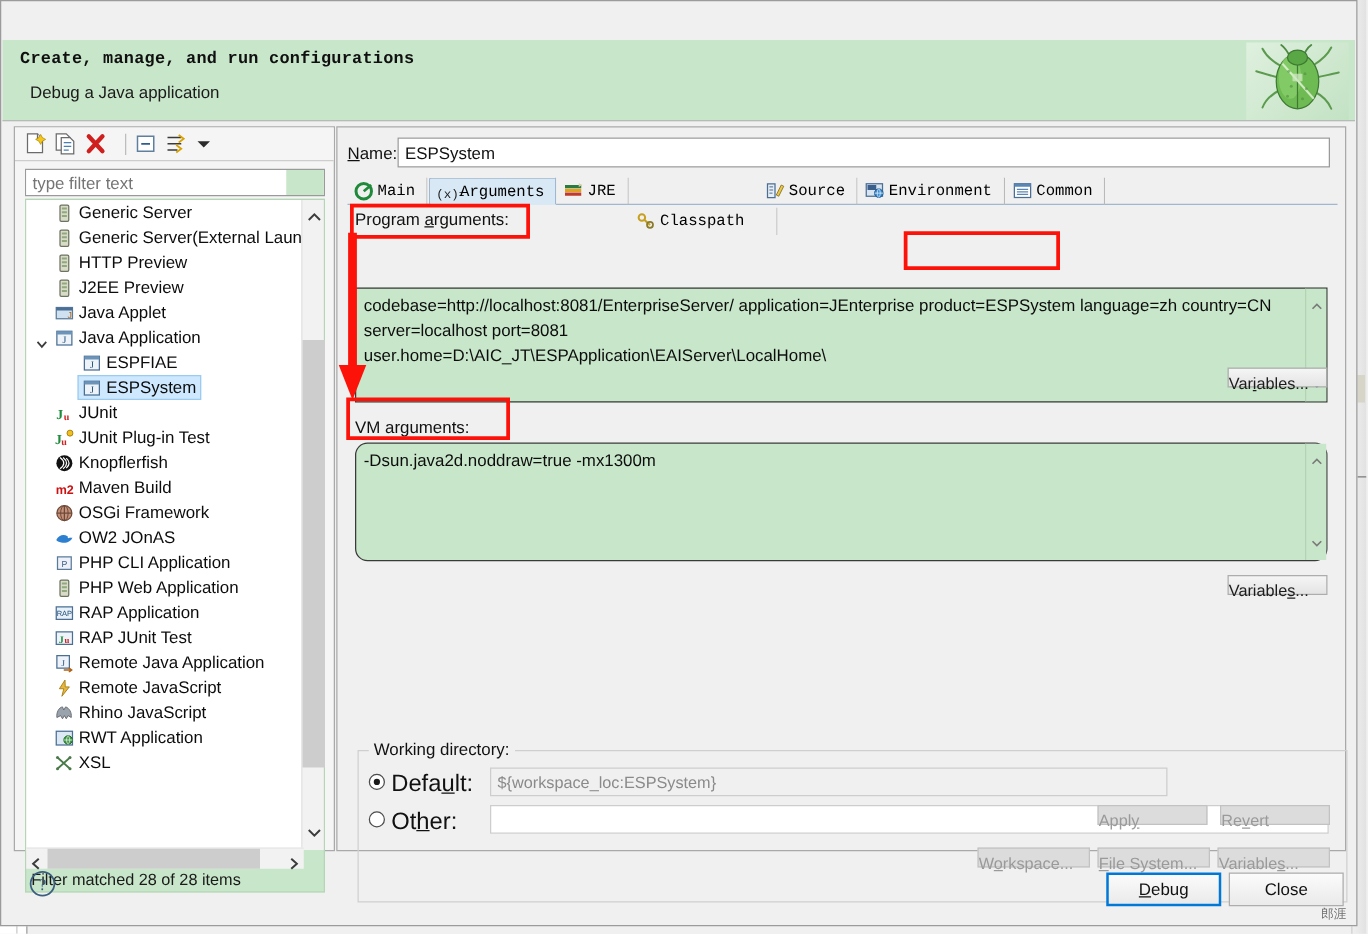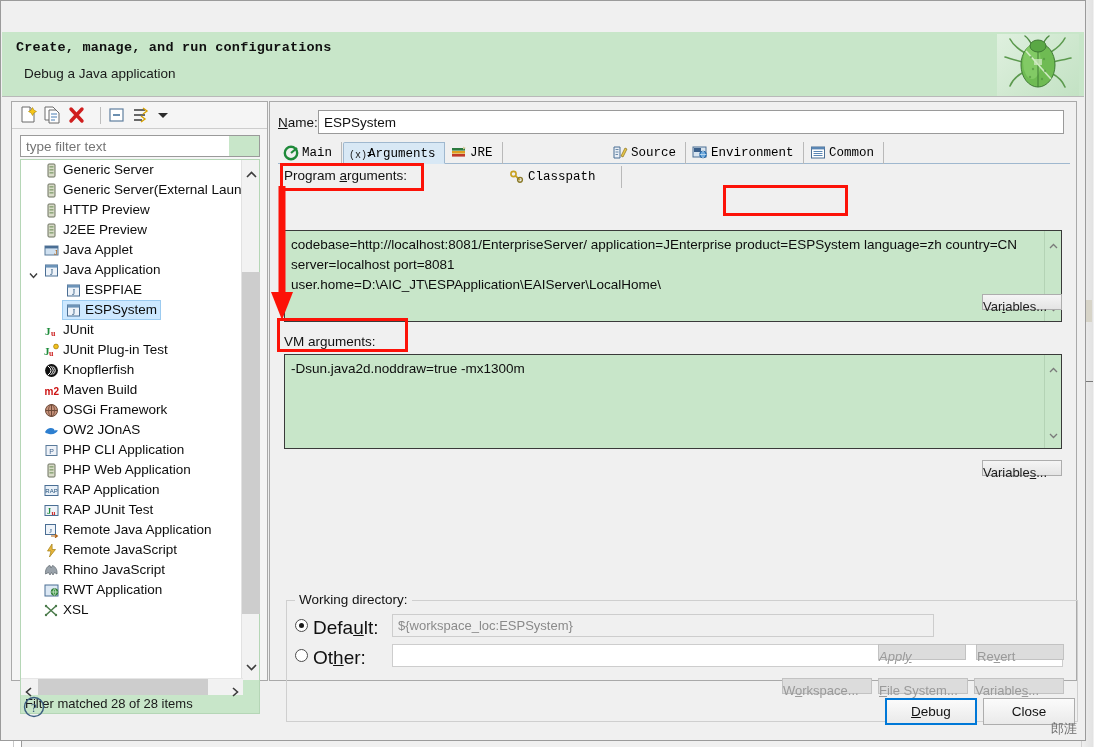--- a/index.html
+++ b/index.html
@@ -265,21 +265,21 @@
     width: 5px; height: 5px; border-radius: 50%; background: #1a1a1a;
   }
   .radio-lbl { position: absolute; left: 18px; top: 0; font-size: 19px; color: #111; }
   .wd-input {
     position: absolute; height: 23px;
     border: 1px solid #cdcdcd; background: #f0f0f0;
     font-size: 13px; color: #8a8a8a; padding: 0 5px; line-height: 21px;
   }
 
   
-  #apply-btn  { left: 608px; top: 542px; width: 88px; font-style: italic; }
+  #apply-btn  { left: 608px; top: 542px; width: 88px; }
   #revert-btn { left: 706px; top: 542px; width: 88px; }
 
   
   #help-icon {
     position: absolute; left: 22px; bottom: 22px; width: 22px; height: 22px;
     cursor: pointer;
   }
   #debug-btn {
     position: absolute; left: 884px; top: 697px; width: 92px; height: 27px;
     background: linear-gradient(to bottom,#fbfbfb,#eaeaea);
@@ -289,21 +289,21 @@
   }
   #close-btn {
     position: absolute; left: 982px; top: 697px; width: 92px; height: 27px;
     background: linear-gradient(to bottom,#fbfbfb,#eaeaea);
     border: 1px solid #adadad; font-size: 13.5px; color: #111;
     text-align: center; line-height: 25px; cursor: pointer;
     font-family: "Liberation Sans", sans-serif;
   }
   #watermark {
     position: absolute; right: 8px; bottom: 2px;
-    font-size: 13px; color: #6e6e6e;
+    font-size: 10px; color: #6e6e6e;
     font-family: "DejaVu Sans", sans-serif;
   }
 
   
   .anno-box {
     position: absolute; border: 3px solid #fc1208; pointer-events: none;
     z-index: 40;
   }
   #anno-arrow { position: absolute; z-index: 40; pointer-events: none; }
 
@@ -727,21 +727,21 @@
           </span>
         </div>
       </div>
       <div class="btn" style="left:704px; top:130px; width:80px;">
         <span>Var</span><span class="u">i</span><span>ables...</span>
       </div>
 
       <div class="field-label" style="left:6px; top:170px;">
         <span>VM ar</span><span class="u">g</span><span>uments:</span>
       </div>
-      <div class="args-box" style="left:6px; top:190px; width:778px; height:95px;">
+      <div class="args-box" style="left:6px; top:190px; width:778px; height:95px;border-radius:10px;">
         <div class="args-text">-Dsun.java2d.noddraw=true -mx1300m</div>
         <div class="args-vs">
           <span class="au">
             <svg width="9" height="7" viewBox="0 0 9 7">
                 <path d="M1,5 L4.5,1.5 L8,5" fill="none" stroke="#7a7a7a" stroke-width="1.3"></path>
               </svg>
           </span>
           <span class="ad">
             <svg width="9" height="7" viewBox="0 0 9 7">
                 <path d="M1,2 L4.5,5.5 L8,2" fill="none" stroke="#7a7a7a" stroke-width="1.3"></path>

